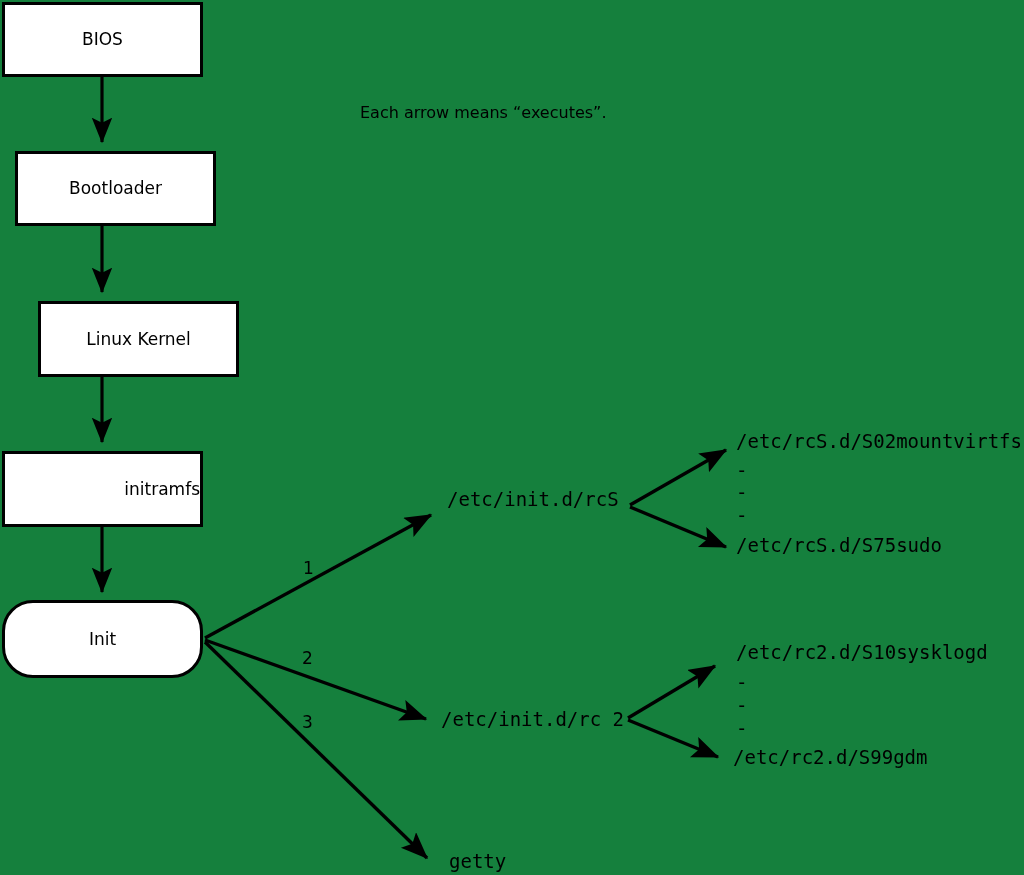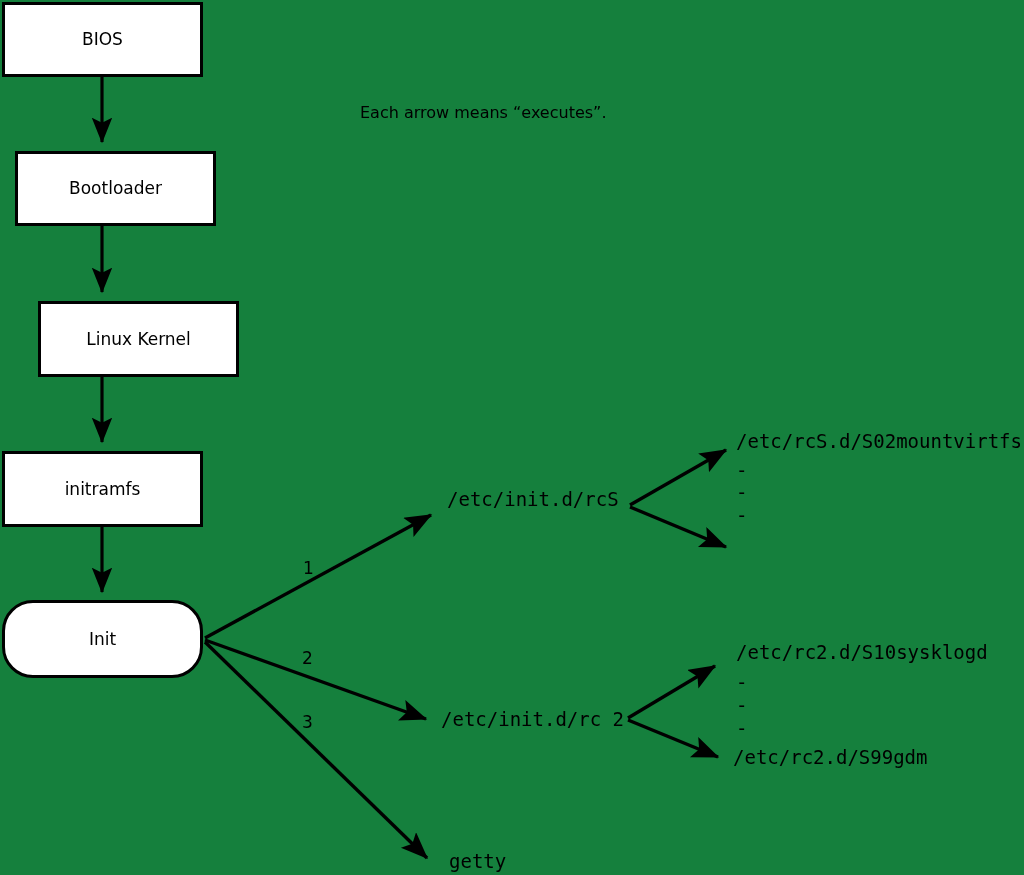--- a/index.html
+++ b/index.html
@@ -127,21 +127,21 @@
   </div>
 
   <div class="node-box" style="left:15px; top:151px; width:201px; height:75px;">
     <span class="node-label">Bootloader</span>
   </div>
 
   <div class="node-box" style="left:2px; top:301px; width:201px; height:76px;margin-left:36px;">
     <span class="node-label">Linux Kernel</span>
   </div>
 
-  <div class="node-box" style="left:2px; top:451px; width:201px; height:76px;">
+  <div class="node-box" style="left:2px; top:451px; width:201px; height:76px;justify-content:flex-end;">
     <span class="node-label">initramfs</span>
   </div>
 
   <div class="node-box" style="left:2px; top:600px; width:201px; height:78px;border-radius:31px;">
     <span class="node-label">Init</span>
   </div>
 
   <div class="note-text" style="left:360px; top:105px;">Each arrow means “executes”.</div>
 
   <div class="edge-number" style="left:303px; top:560px;">1</div>
@@ -151,20 +151,21 @@
   <div class="mono-label" style="left:447px; top:490px;">/etc/init.d/rcS</div>
 
   <div class="mono-label" style="left:441px; top:710px;">/etc/init.d/rc 2</div>
 
   <div class="mono-label" style="left:449px; top:852px;">getty</div>
 
   <div class="mono-label" style="left:736px; top:432px;">/etc/rcS.d/S02mountvirtfs</div>
   <div class="dash-mark" style="left:736px; top:461px;">-</div>
   <div class="dash-mark" style="left:736px; top:483px;">-</div>
   <div class="dash-mark" style="left:736px; top:506px;">-</div>
+  <div class="mono-label" style="left:736px; top:536px;">/etc/rcS.d/S75sudo</div>
 
   <div class="mono-label" style="left:736px; top:643px;">/etc/rc2.d/S10sysklogd</div>
   <div class="dash-mark" style="left:736px; top:673px;">-</div>
   <div class="dash-mark" style="left:736px; top:696px;">-</div>
   <div class="dash-mark" style="left:736px; top:719px;">-</div>
   <div class="mono-label" style="left:733px; top:748px;">/etc/rc2.d/S99gdm</div>
 
 </div>
 
 </body></html>

